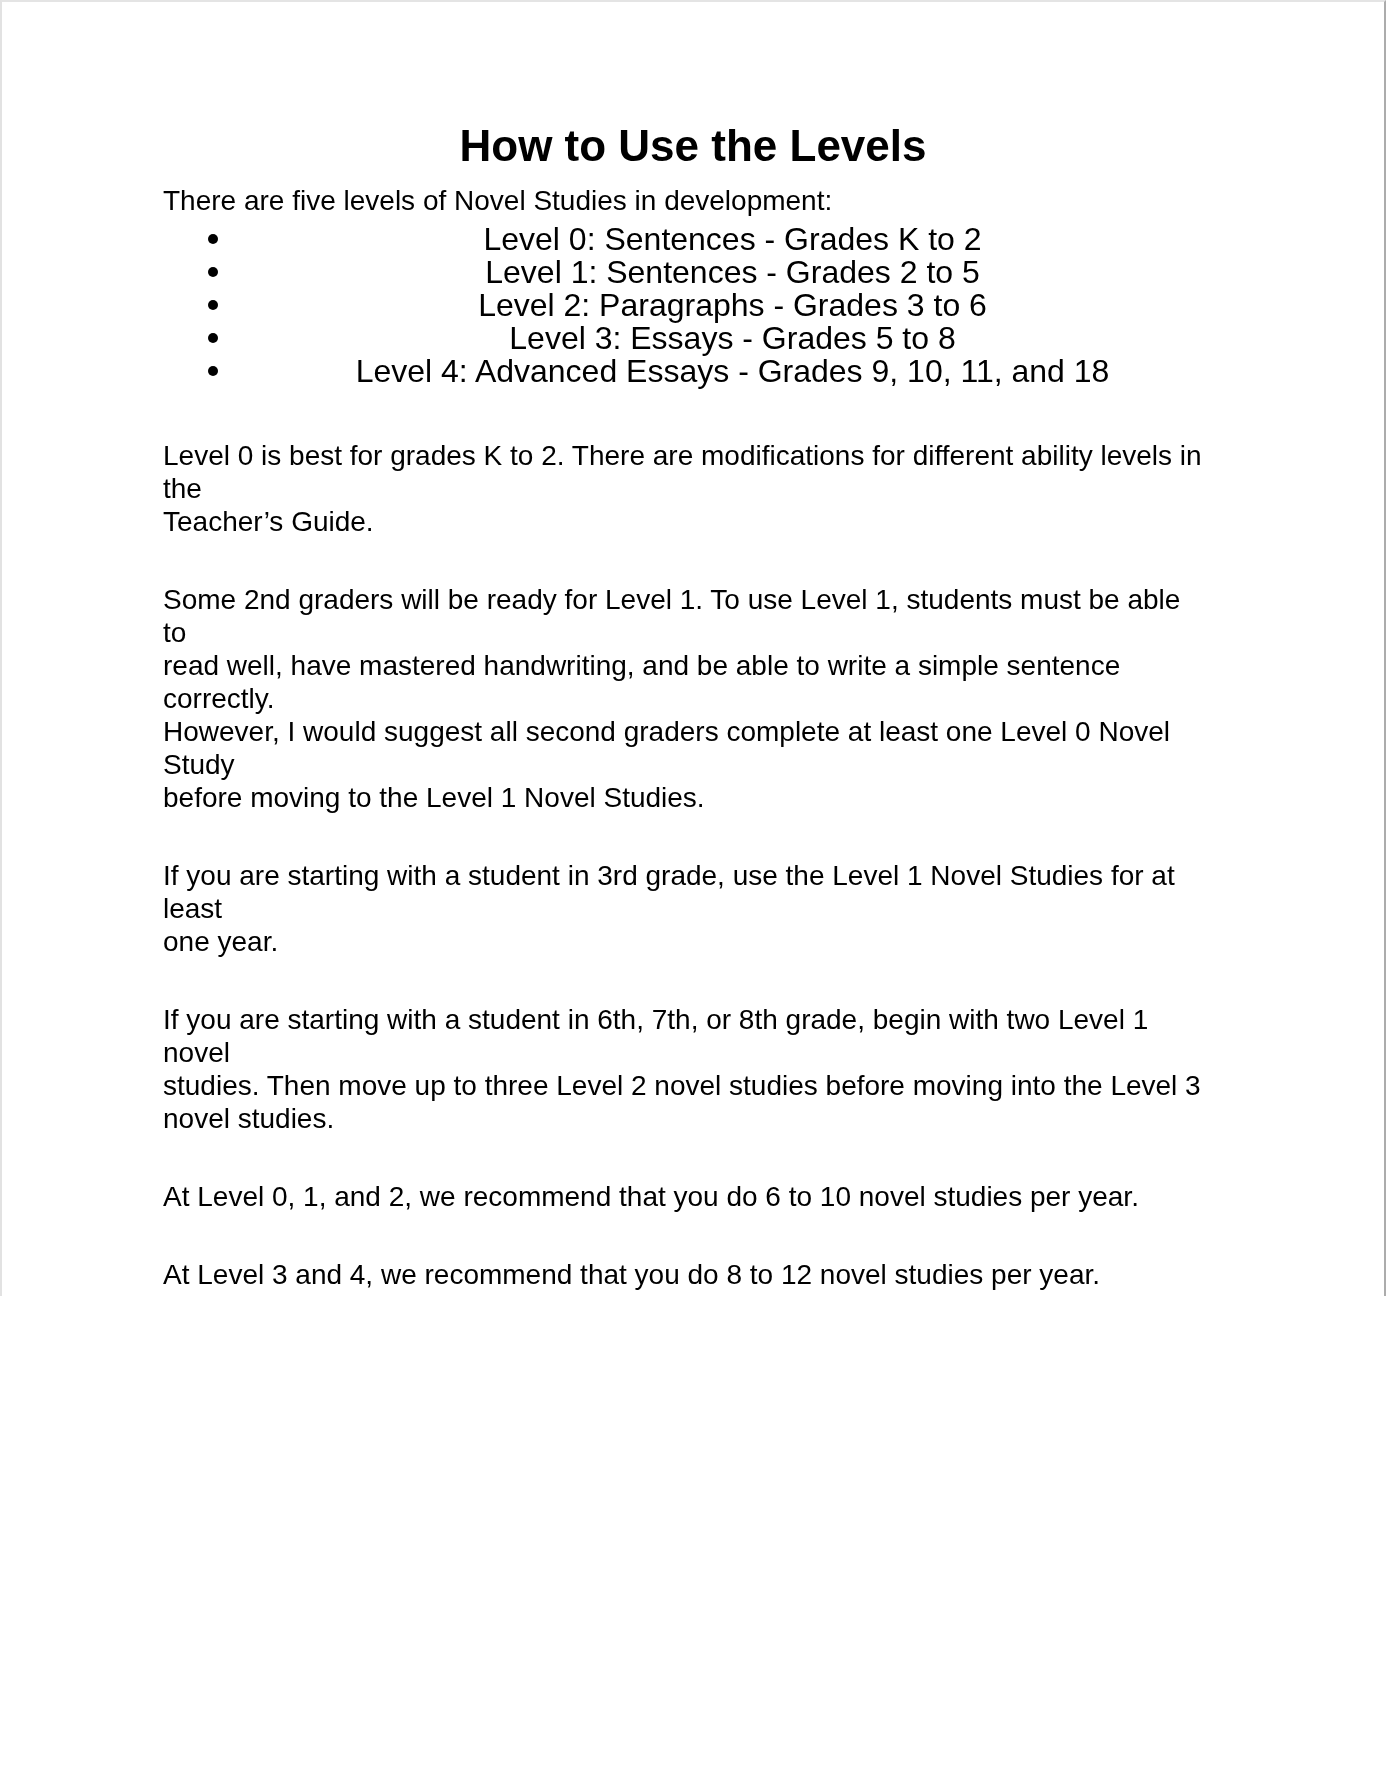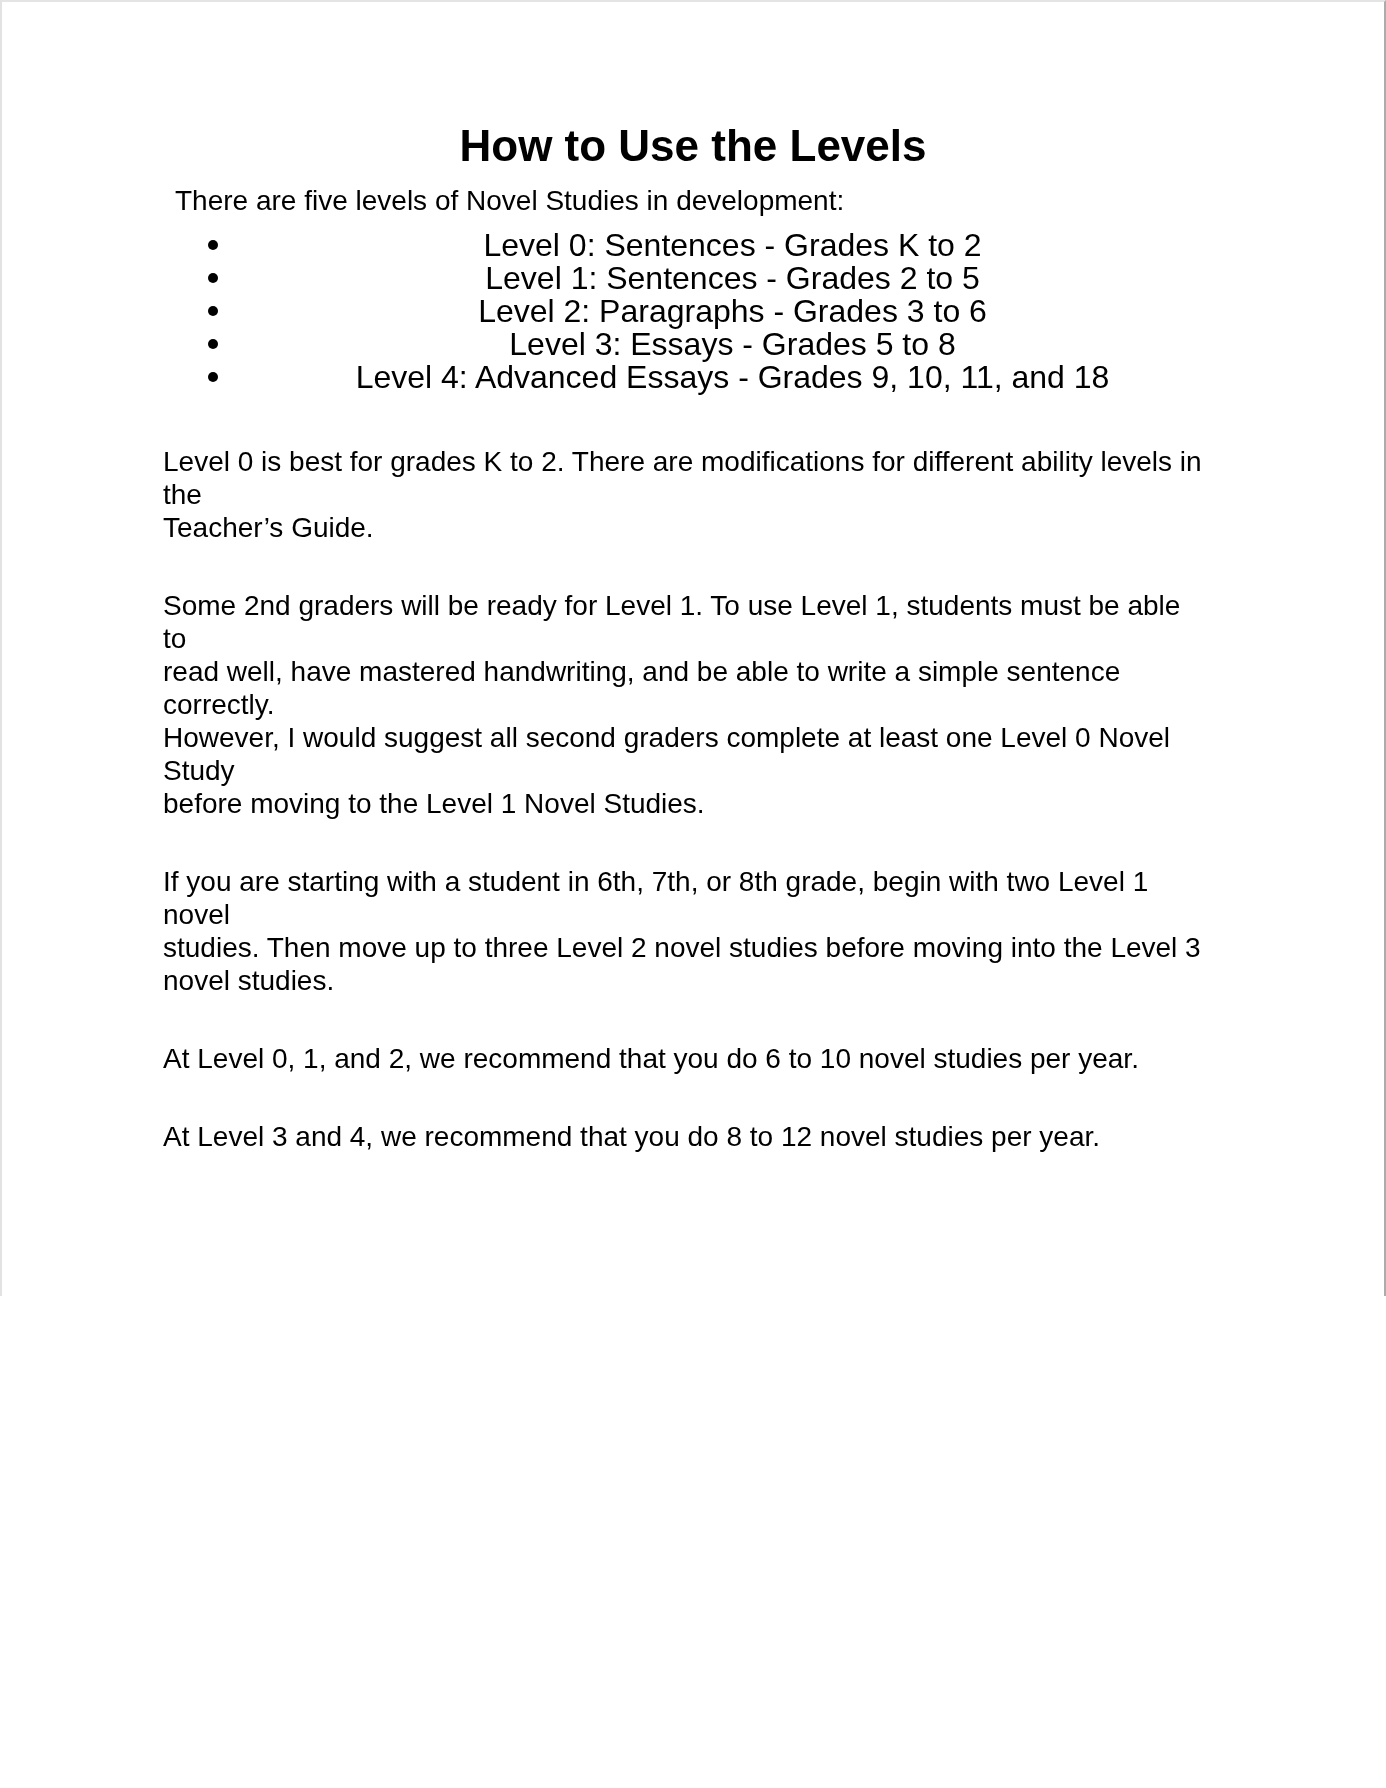--- a/index.html
+++ b/index.html
@@ -26,21 +26,21 @@
   .doc-title {
     font-size: 44px;
     line-height: 52px;
     font-weight: bold;
     text-align: center;
     margin: 118px 0 12px 0;
   }
   .intro {
     font-size: 28px;
     line-height: 33px;
-    margin: 12px;
+    margin: 0;
   }
   ul.levels {
     list-style: none;
     margin: 6px 0 51px 0;
     padding: 0;
   }
   ul.levels li {
     position: relative;
     padding-left: 79px;
     font-size: 32px;
@@ -100,20 +100,22 @@
         <li>Level 4: Advanced Essays - Grades 9, 10, 11, and 18</li>
       </ul>
 
     <div class="paragraphs">
         <p>Level 0 is best for grades K to 2. There are modifications for different ability levels in the
 Teacher’s Guide.</p>
         <p>Some 2nd graders will be ready for Level 1. To use Level 1, students must be able to
 read well, have mastered handwriting, and be able to write a simple sentence correctly.
 However, I would suggest all second graders complete at least one Level 0 Novel Study
 before moving to the Level 1 Novel Studies.</p>
+        <p>If you are starting with a student in 3rd grade, use the Level 1 Novel Studies for at least
+one year.</p>
         <p>If you are starting with a student in 6th, 7th, or 8th grade, begin with two Level 1 novel
 studies. Then move up to three Level 2 novel studies before moving into the Level 3
 novel studies.</p>
         <p>At Level 0, 1, and 2, we recommend that you do 6 to 10 novel studies per year.</p>
         <p>At Level 3 and 4, we recommend that you do 8 to 12 novel studies per year.</p>
       </div>
   </div>
 
   <div class="footer">
     <span class="brand">LitHouse Learning</span>

